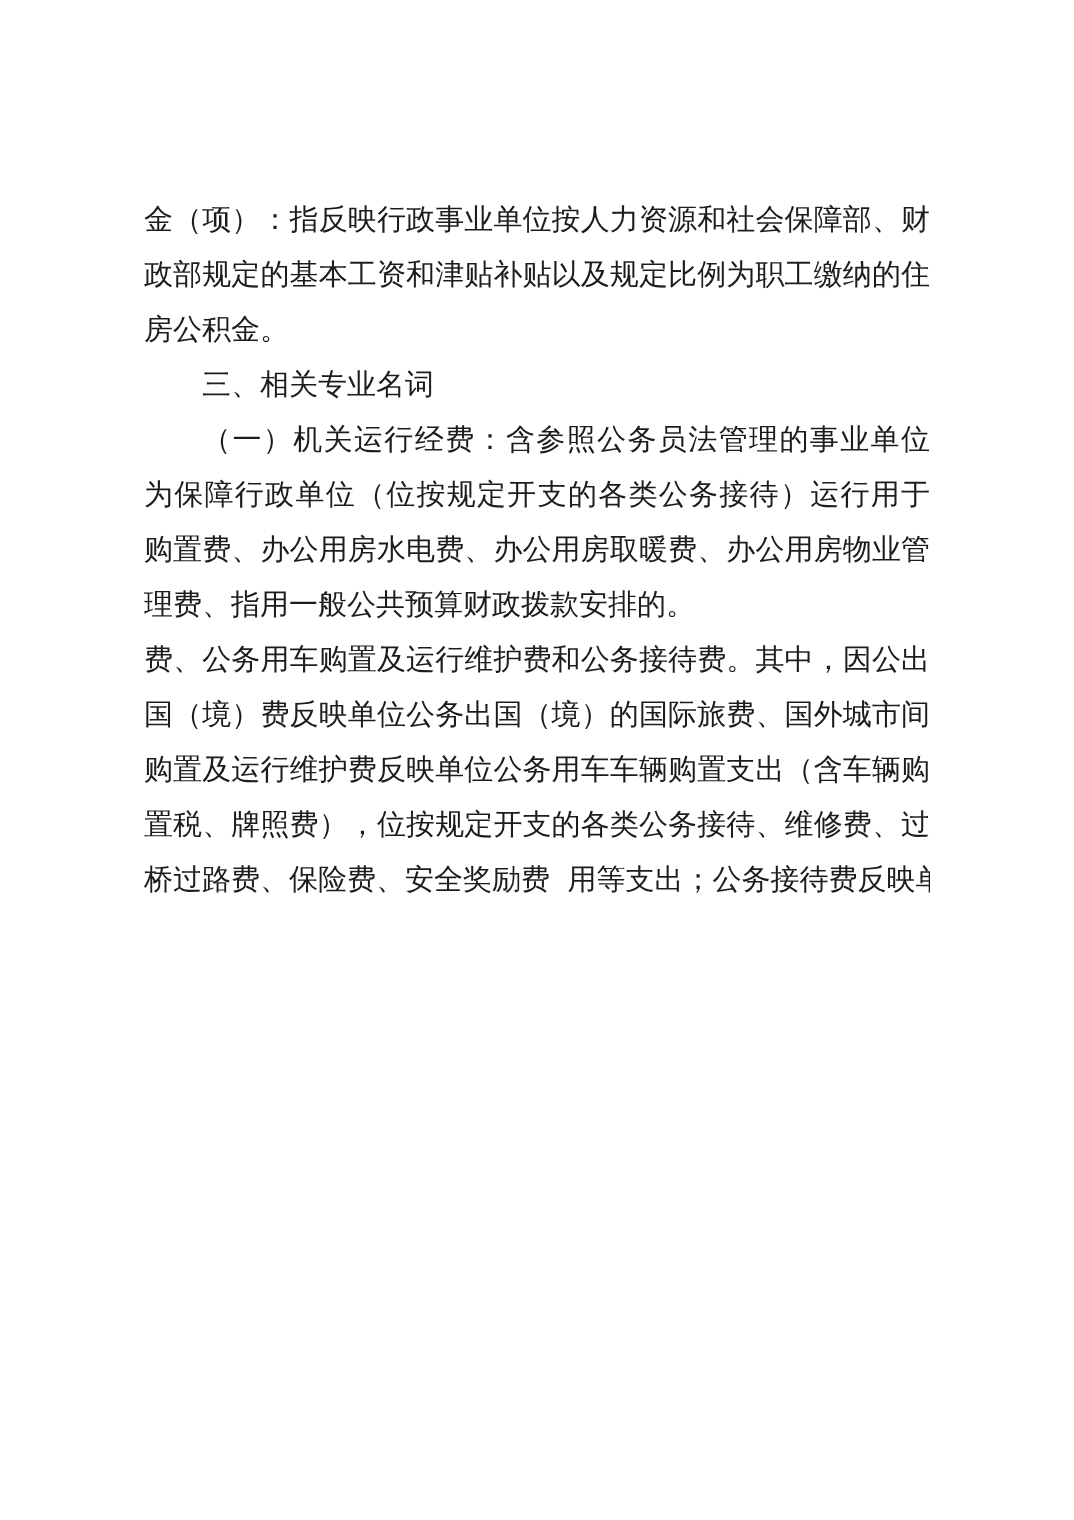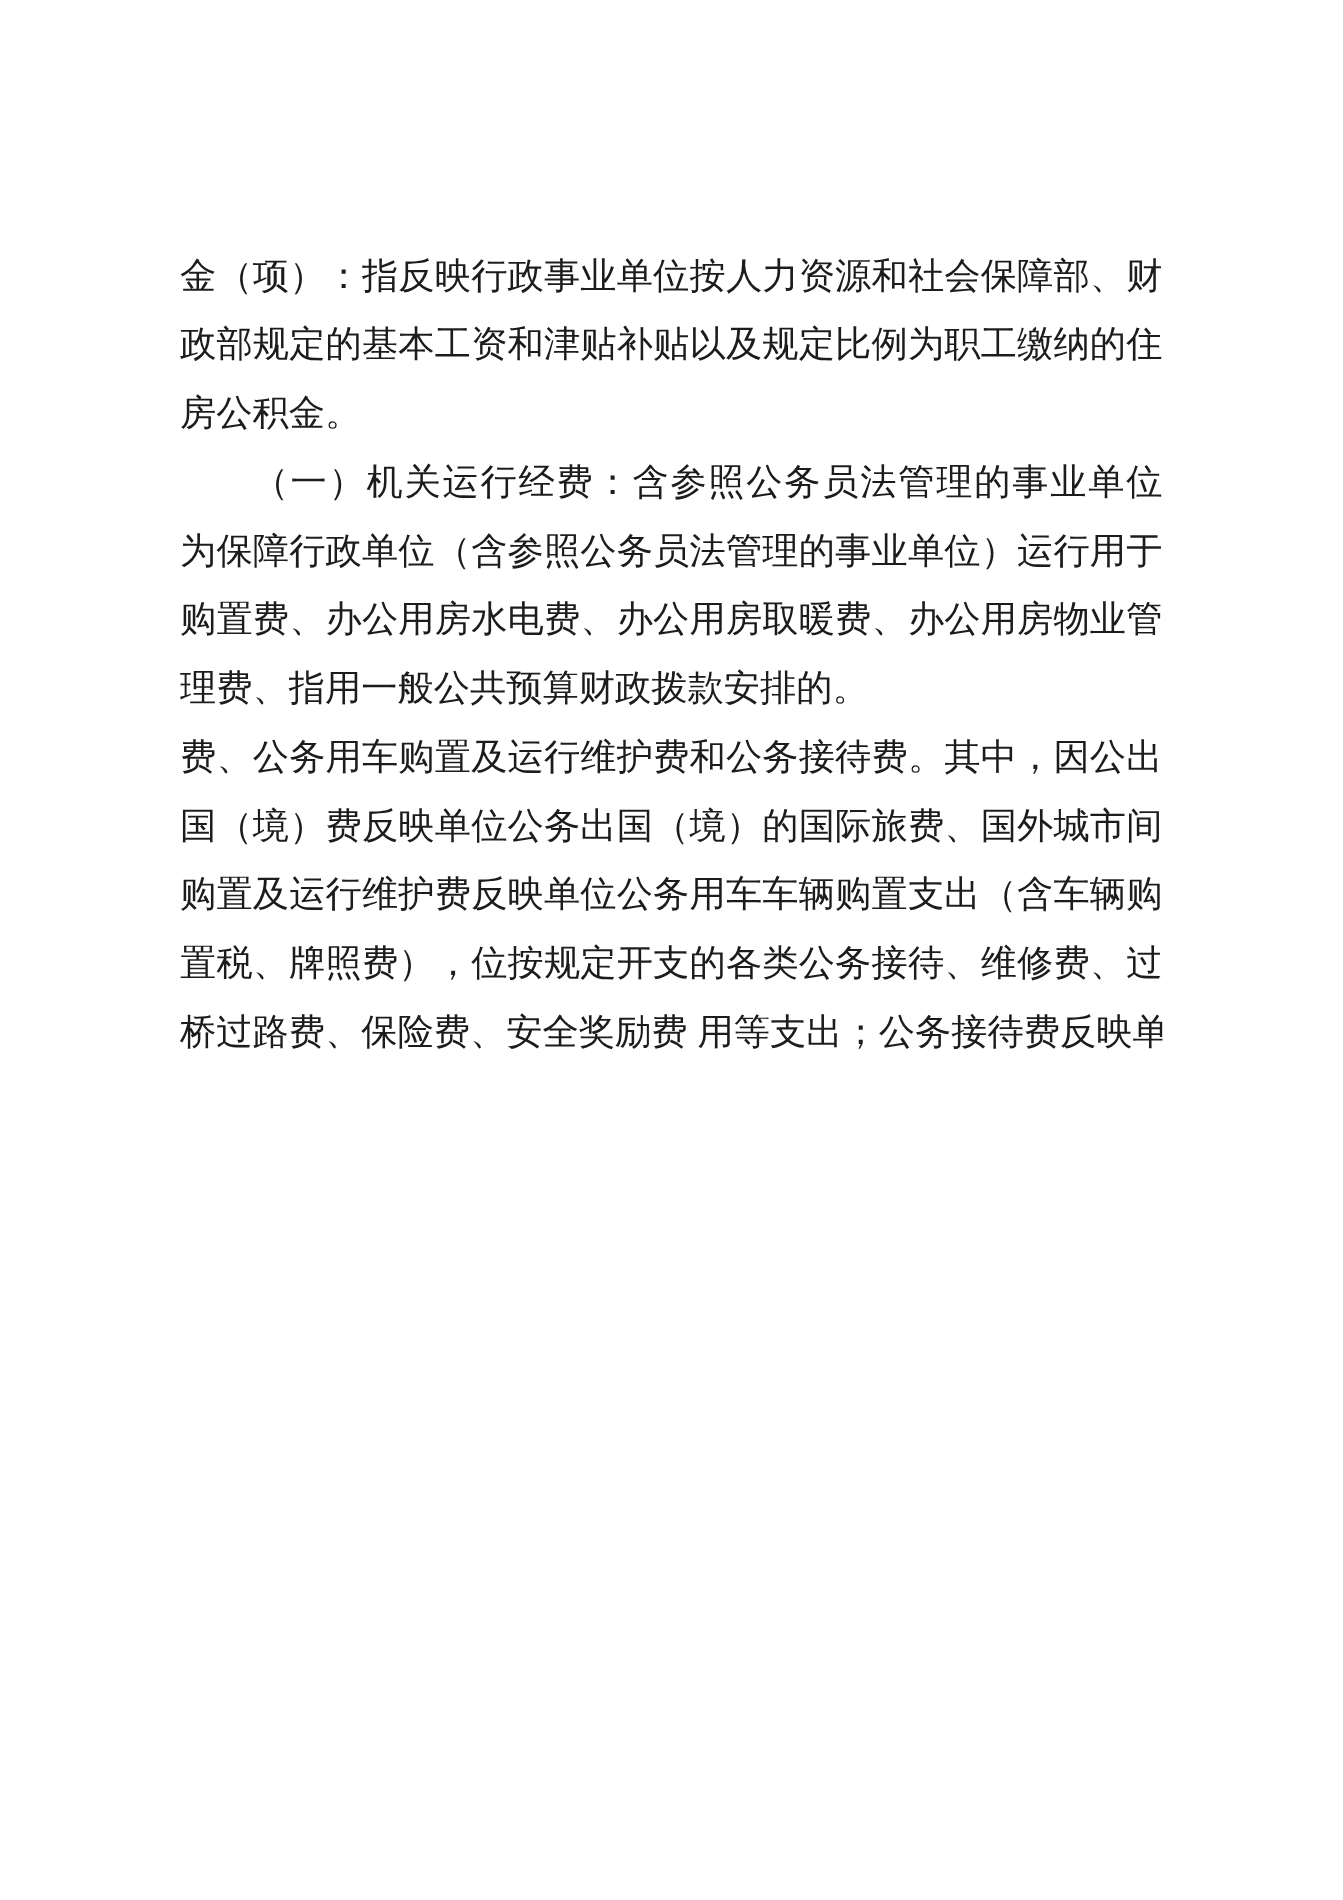--- a/index.html
+++ b/index.html
@@ -10,21 +10,21 @@
     width: 1074px;
     height: 1520px;
     background: #ffffff;
     overflow: hidden;
   }
   .page {
     position: relative;
     width: 1074px;
     height: 1204px;
     background: #ffffff;
-    font-family: Liberation Sans, sans-serif;
+    font-family: Liberation Mono, monospace;
   }
   .text-block {
     position: absolute;
     left: 144px;
     top: 194px;
     width: 786px;
   }
   .line {
     height: 55px;
     line-height: 55px;
@@ -46,22 +46,23 @@
   }
 </style>
 </head>
 <body>
 
 <div class="page" style="background: rgb(255, 255, 255);">
   <div class="text-block" id="text-block" style="color: rgb(28, 28, 28);">
       <div class="line">金（项）：指反映行政事业单位按人力资源和社会保障部、财</div>
       <div class="line">政部规定的基本工资和津贴补贴以及规定比例为职工缴纳的住</div>
       <div class="line para-last">房公积金。</div>
+      <div class="line indent para-last">三、相关专业名词</div>
       <div class="line indent">（一）机关运行经费：含参照公务员法管理的事业单位</div>
-      <div class="line">为保障行政单位（含参照公务员法管理的事业单位）运行用于</div>
+      <div class="line">为保障行政单位（位按规定开支的各类公务接待）运行用于</div>
       <div class="line">购置费、办公用房水电费、办公用房取暖费、办公用房物业管</div>
       <div class="line para-last">理费、指用一般公共预算财政拨款安排的。</div>
       <div class="line">费、公务用车购置及运行维护费和公务接待费。其中，因公出</div>
       <div class="line">国（境）费反映单位公务出国（境）的国际旅费、国外城市间</div>
       <div class="line">购置及运行维护费反映单位公务用车车辆购置支出（含车辆购</div>
       <div class="line">置税、牌照费），位按规定开支的各类公务接待、维修费、过</div>
       <div class="line">桥过路费、保险费、安全奖励费 用等支出；公务接待费反映单</div>
     </div>
 </div>
 

